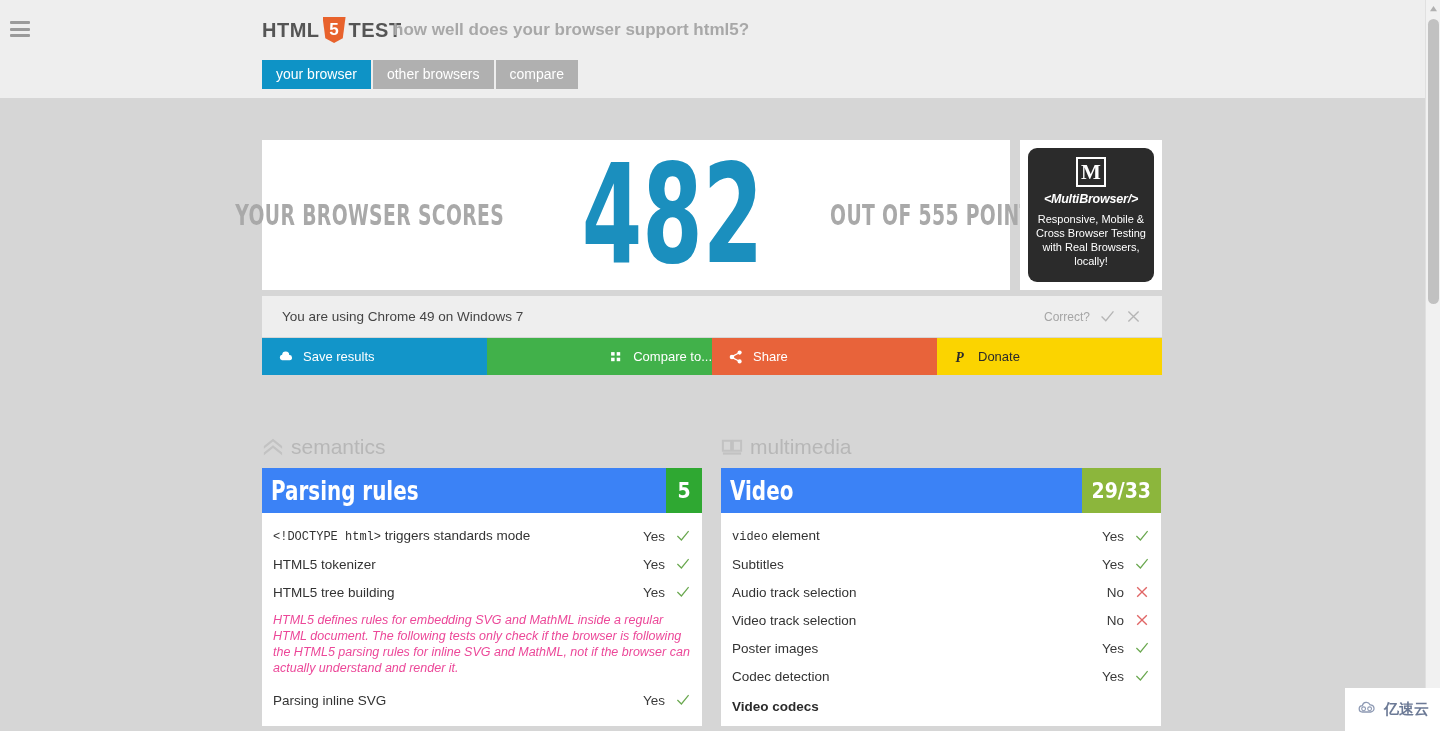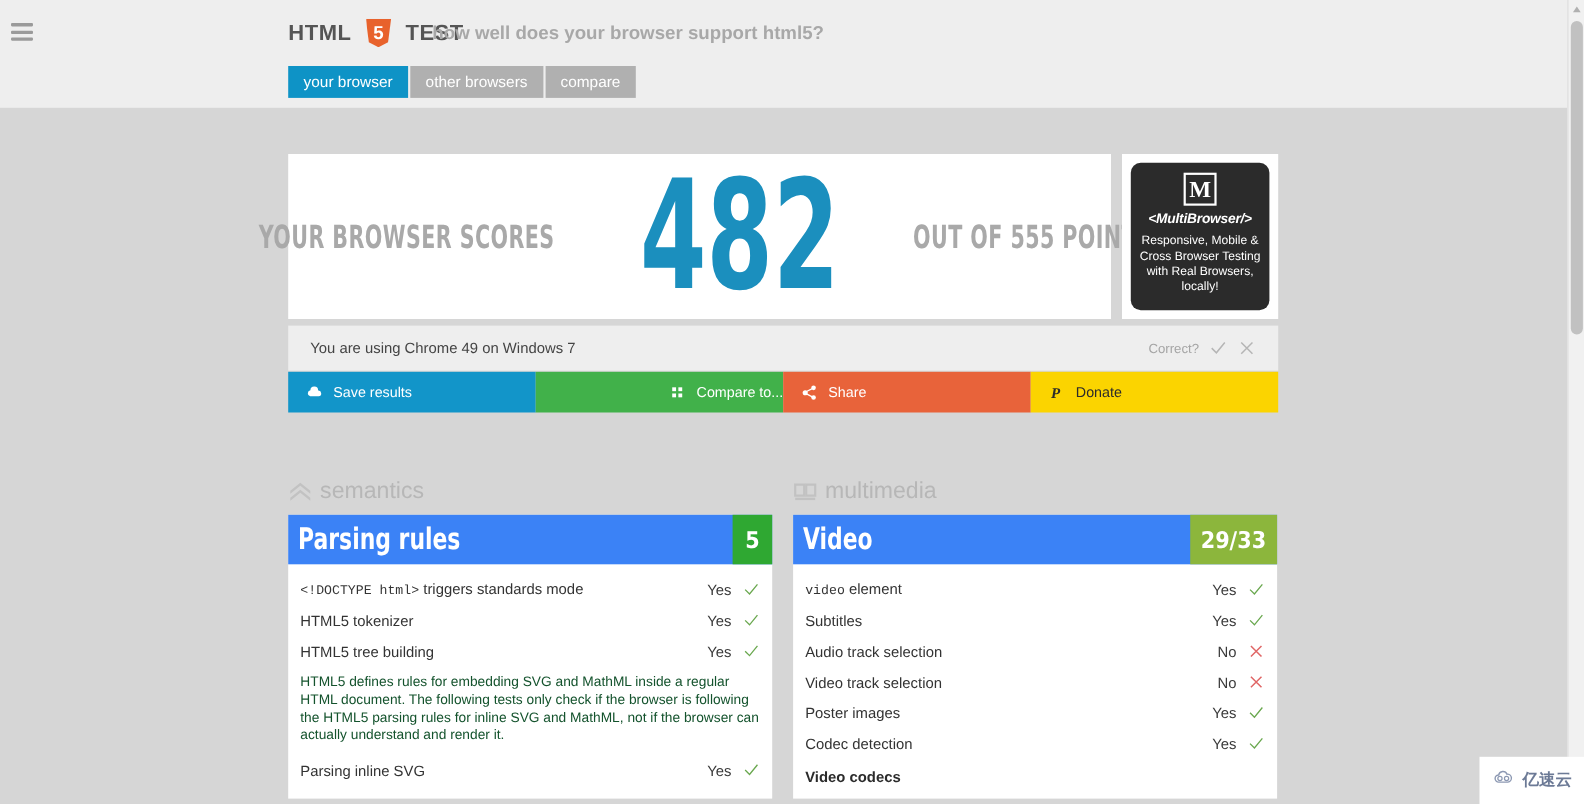--- a/index.html
+++ b/index.html
@@ -29,21 +29,21 @@
   #hamburger span { display: block; height: 3px; background: #9a9a9a; border-radius: 1px; }
 
   
   #header {
     position: absolute; left: 0; top: 0;
     width: 1425px; height: 98px;
     background: #eeeeee;
   }
   #brand {
     position: absolute; left: 262px; top: 17px;
-    display: flex; align-items: center; gap: 10px;
+    display: flex; align-items: center; gap: 0px;
     height: 26px;
   }
   .brand-word {
     font-size: 20px; font-weight: bold; color: #555;
     letter-spacing: 0.5px; line-height: 26px;
   }
   #html5-logo {
     width: 23px; height: 26px;
     background: #e8622c;
     color: #fff;
@@ -209,22 +209,22 @@
   .tname { flex: 1; }
   .tname code {
     font-family: "Liberation Mono", "DejaVu Sans Mono", monospace;
     font-size: 12px;
   }
   .tval { width: 36px; text-align: right; color: #3a3a3a; font-size: 13.5px; }
   .tick { width: 26px; display: flex; justify-content: flex-end; }
   .tick svg { display: block; }
 
   .note {
-    font-size: 12.5px; line-height: 16px;
-    color: #14532d; margin: 6px 0 10px 0;
+    font-style: italic; font-size: 12.5px; line-height: 16px;
+    color: #ec4899; margin: 6px 0 10px 0;
   }
   .subhead {
     font-size: 13.5px; font-weight: bold; color: #2b2b2b;
     margin-top: 9px;
   }
 
   
   #scrollbar {
     position: absolute; right: 0; top: 0;
     width: 15px; height: 731px;

